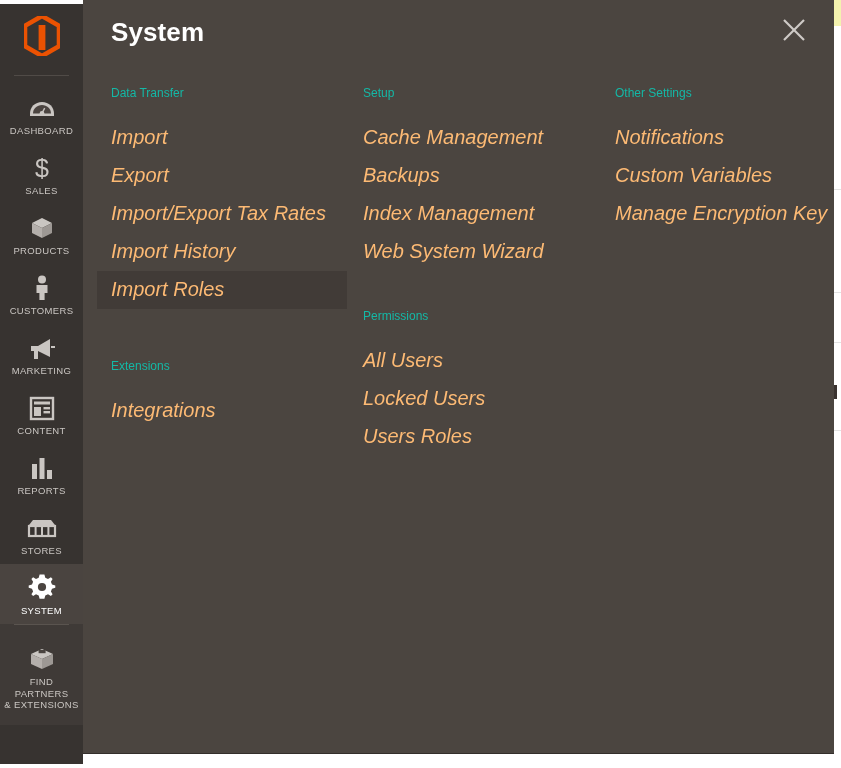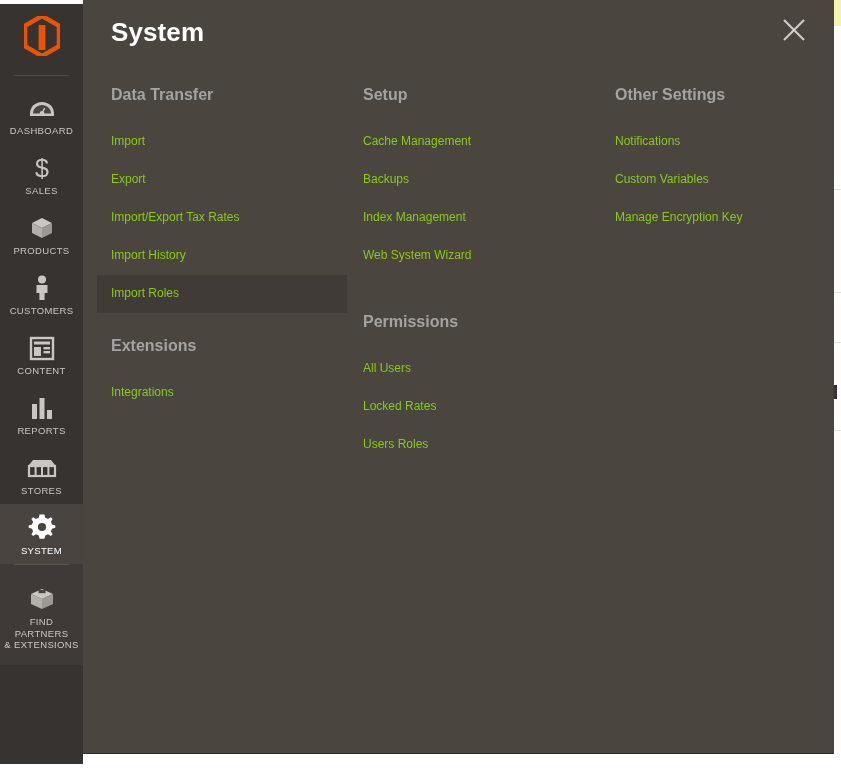--- a/index.html
+++ b/index.html
@@ -69,29 +69,30 @@
   }
 
   .columns { position:absolute; left:0; top:86px; width:751px; }
   .col { position:absolute; top:0; width:250px; }
   .col-1 { left:14px; }
   .col-2 { left:266px; }
   .col-3 { left:518px; }
 
   .group { margin-bottom:0; }
   .group-title {
-    font-size:16px; color:#a3a3a3; font-weight:bold;
+    font-size:12px; color:#14b8a6; font-weight:normal;
     padding:0 0 0 14px; margin-bottom:19px;
   }
   .menu-link {
     display:block;
-    font-size:12px; color:#84cc16;
+    font-size:20px; color:#fdba74;
     padding:10px 14px 11px 14px;
     cursor:pointer; text-decoration:none;
     line-height:17px;
+    font-style:italic;
   }
   .menu-link.active { background:#413b37; }
 </style>
 </head>
 <body>
 
 <div id="root">
 
   <div class="bg-strip">
     <div class="bg-banner"></div>
@@ -152,20 +153,30 @@
       <div class="nav-item">
         <span class="nav-icon">
           <svg width="18" height="26" viewBox="0 0 18 26">
             <circle cx="9" cy="4.5" r="4" fill="#cac6c2"></circle>
             <path d="M3.5 10 L14.5 10 L14.5 18 L11.6 18 L11.6 25 L6.4 25 L6.4 18 L3.5 18 Z" fill="#cac6c2"></path>
           </svg>
         </span>
         <span class="nav-label">CUSTOMERS</span>
       </div>
 
+      <div class="nav-item">
+        <span class="nav-icon">
+          <svg width="28" height="24" viewBox="0 0 28 24">
+            <path d="M3 9 L10 9 L22 2 L22 20 L10 14 L3 14 Z" fill="#cac6c2"></path>
+            <rect x="6" y="14" width="4" height="8" fill="#cac6c2"></rect>
+            <rect x="23" y="9" width="4" height="2" fill="#cac6c2"></rect>
+          </svg>
+        </span>
+        <span class="nav-label">MARKETING</span>
+      </div>
 
       <div class="nav-item">
         <span class="nav-icon">
           <svg width="26" height="25" viewBox="0 0 26 25">
             <rect x="2" y="2" width="22" height="21" fill="none" stroke="#cac6c2" stroke-width="2.4"></rect>
             <rect x="5" y="5.5" width="16" height="3" fill="#cac6c2"></rect>
             <rect x="5" y="11" width="7" height="9" fill="#cac6c2"></rect>
             <rect x="14.5" y="11" width="6.5" height="2.4" fill="#cac6c2"></rect>
             <rect x="14.5" y="15" width="6.5" height="2.4" fill="#cac6c2"></rect>
           </svg>
@@ -243,38 +254,38 @@
 
       <div class="col col-1">
         <div class="group">
           <div class="group-title">Data Transfer</div>
           <a class="menu-link">Import</a>
           <a class="menu-link">Export</a>
           <a class="menu-link">Import/Export Tax Rates</a>
           <a class="menu-link">Import History</a>
           <a class="menu-link active">Import Roles</a>
         </div>
-        <div class="group" style="margin-top:24px;">
+        <div class="group" style="margin-top:50px;">
           <div class="group-title">Extensions</div>
           <a class="menu-link">Integrations</a>
         </div>
       </div>
 
       <div class="col col-2">
         <div class="group">
           <div class="group-title">Setup</div>
           <a class="menu-link">Cache Management</a>
           <a class="menu-link">Backups</a>
           <a class="menu-link">Index Management</a>
           <a class="menu-link">Web System Wizard</a>
         </div>
         <div class="group" style="margin-top:38px;">
           <div class="group-title">Permissions</div>
           <a class="menu-link">All Users</a>
-          <a class="menu-link">Locked Rates</a>
+          <a class="menu-link">Locked Users</a>
           <a class="menu-link">Users Roles</a>
         </div>
       </div>
 
       <div class="col col-3">
         <div class="group">
           <div class="group-title">Other Settings</div>
           <a class="menu-link">Notifications</a>
           <a class="menu-link">Custom Variables</a>
           <a class="menu-link">Manage Encryption Key</a>

